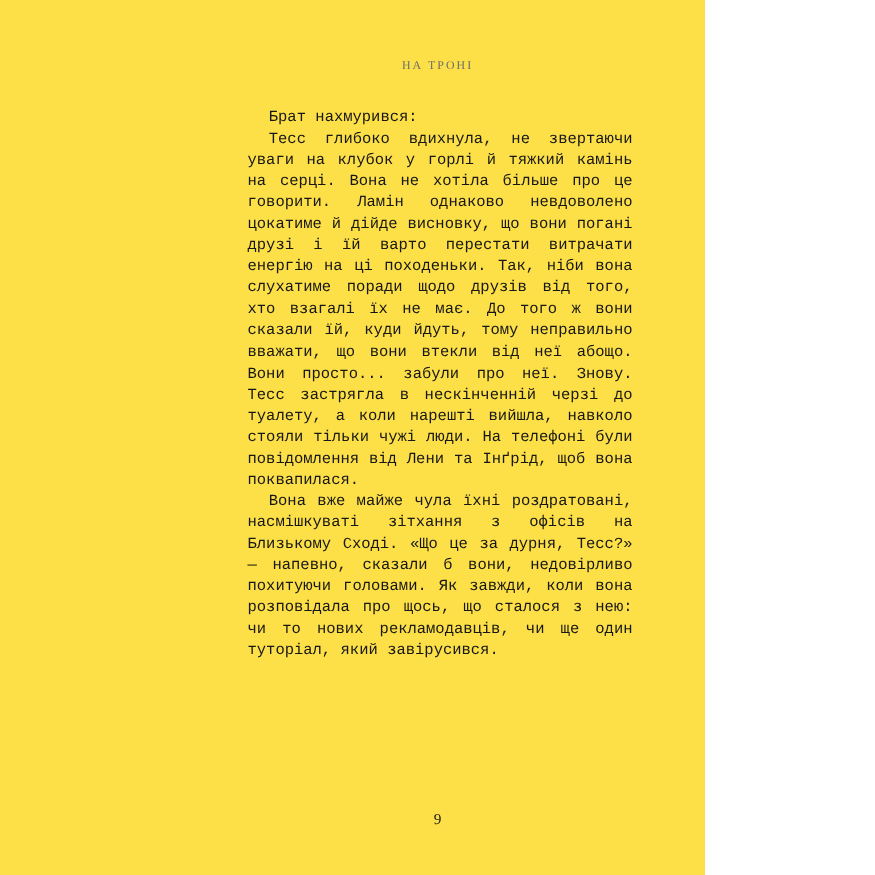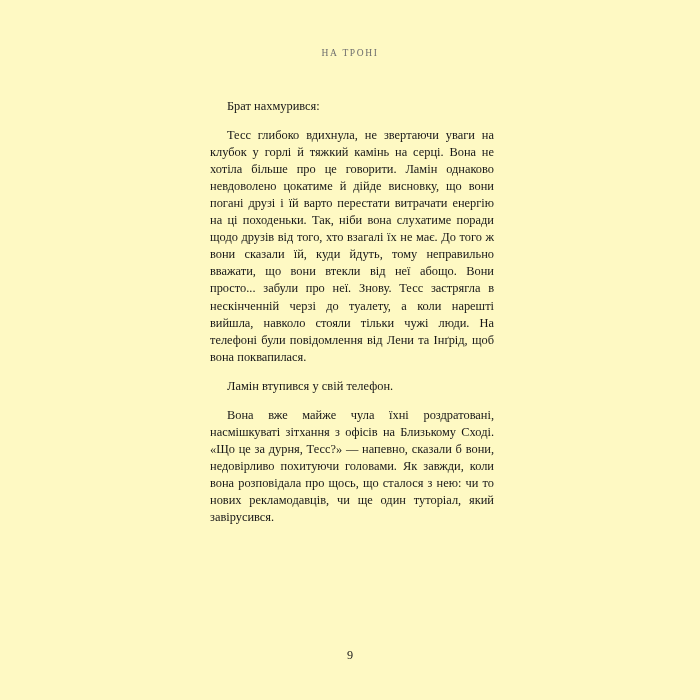--- a/index.html
+++ b/index.html
@@ -8,23 +8,23 @@
     background: #ffffff;
   }
   body {
     width: 700px;
     height: 700px;
     overflow: hidden;
     font-family: "Liberation Serif", "DejaVu Serif", serif;
   }
   .page {
     position: relative;
-    width: 700px;
+    width: 564px;
     height: 700px;
-    background: #fef9c3;
+    background: #fde047;
   }
   .running-head {
     position: absolute;
     left: 0;
     top: 48px;
     width: 700px;
     text-align: center;
     font-size: 9.5px;
     letter-spacing: 1.6px;
     color: #6d6d6d;
@@ -32,28 +32,29 @@
     text-transform: uppercase;
     white-space: nowrap;
   }
   .text-block {
     position: absolute;
     left: 198px;
     top: 86px;
     width: 308px;
   }
   .para {
-    margin: 12px;
+    margin: 0;
     font-size: 12.4px;
     line-height: 17.05px;
     color: #171717;
     text-align: justify;
     text-justify: inter-word;
     text-indent: 17px;
     word-spacing: 0.1px;
+    font-family: Liberation Mono, monospace;
     -webkit-font-smoothing: antialiased;
   }
   .para.dialogue {
     text-indent: 17px;
   }
   .folio {
     position: absolute;
     left: 0;
     top: 648px;
     width: 700px;
@@ -65,19 +66,18 @@
 </head>
 <body>
 
 <div class="page">
 
   <div class="running-head">НА ТРОНІ</div>
 
   <div class="text-block">
     <p class="para">Брат нахмурився:</p>
     <p class="para">Тесс глибоко вдихнула, не звертаючи уваги на клубок у горлі й тяжкий камінь на серці. Вона не хотіла більше про це говорити. Ламін однаково невдоволено цокатиме й дійде висновку, що вони погані друзі і їй варто перестати витрачати енергію на ці походеньки. Так, ніби вона слухатиме поради щодо друзів від того, хто взагалі їх не має. До того ж вони сказали їй, куди йдуть, тому неправильно вважати, що вони втекли від неї абощо. Вони просто... забули про неї. Знову. Тесс застрягла в нескінченній черзі до туалету, а коли нарешті вийшла, навколо стояли тільки чужі люди. На телефоні були повідомлення від Лени та Інґрід, щоб вона поквапилася.</p>
-    <p class="para">Ламін втупився у свій телефон.</p>
     <p class="para">Вона вже майже чула їхні роздратовані, насмішкуваті зітхання з офісів на Близькому Сході. «Що це за дурня, Тесс?» — напевно, сказали б вони, недовірливо похитуючи головами. Як завжди, коли вона розповідала про щось, що сталося з нею: чи то нових рекламодавців, чи ще один туторіал, який завірусився.</p>
   </div>
 
   <div class="folio">9</div>
 
 </div>
 
 </body></html>

